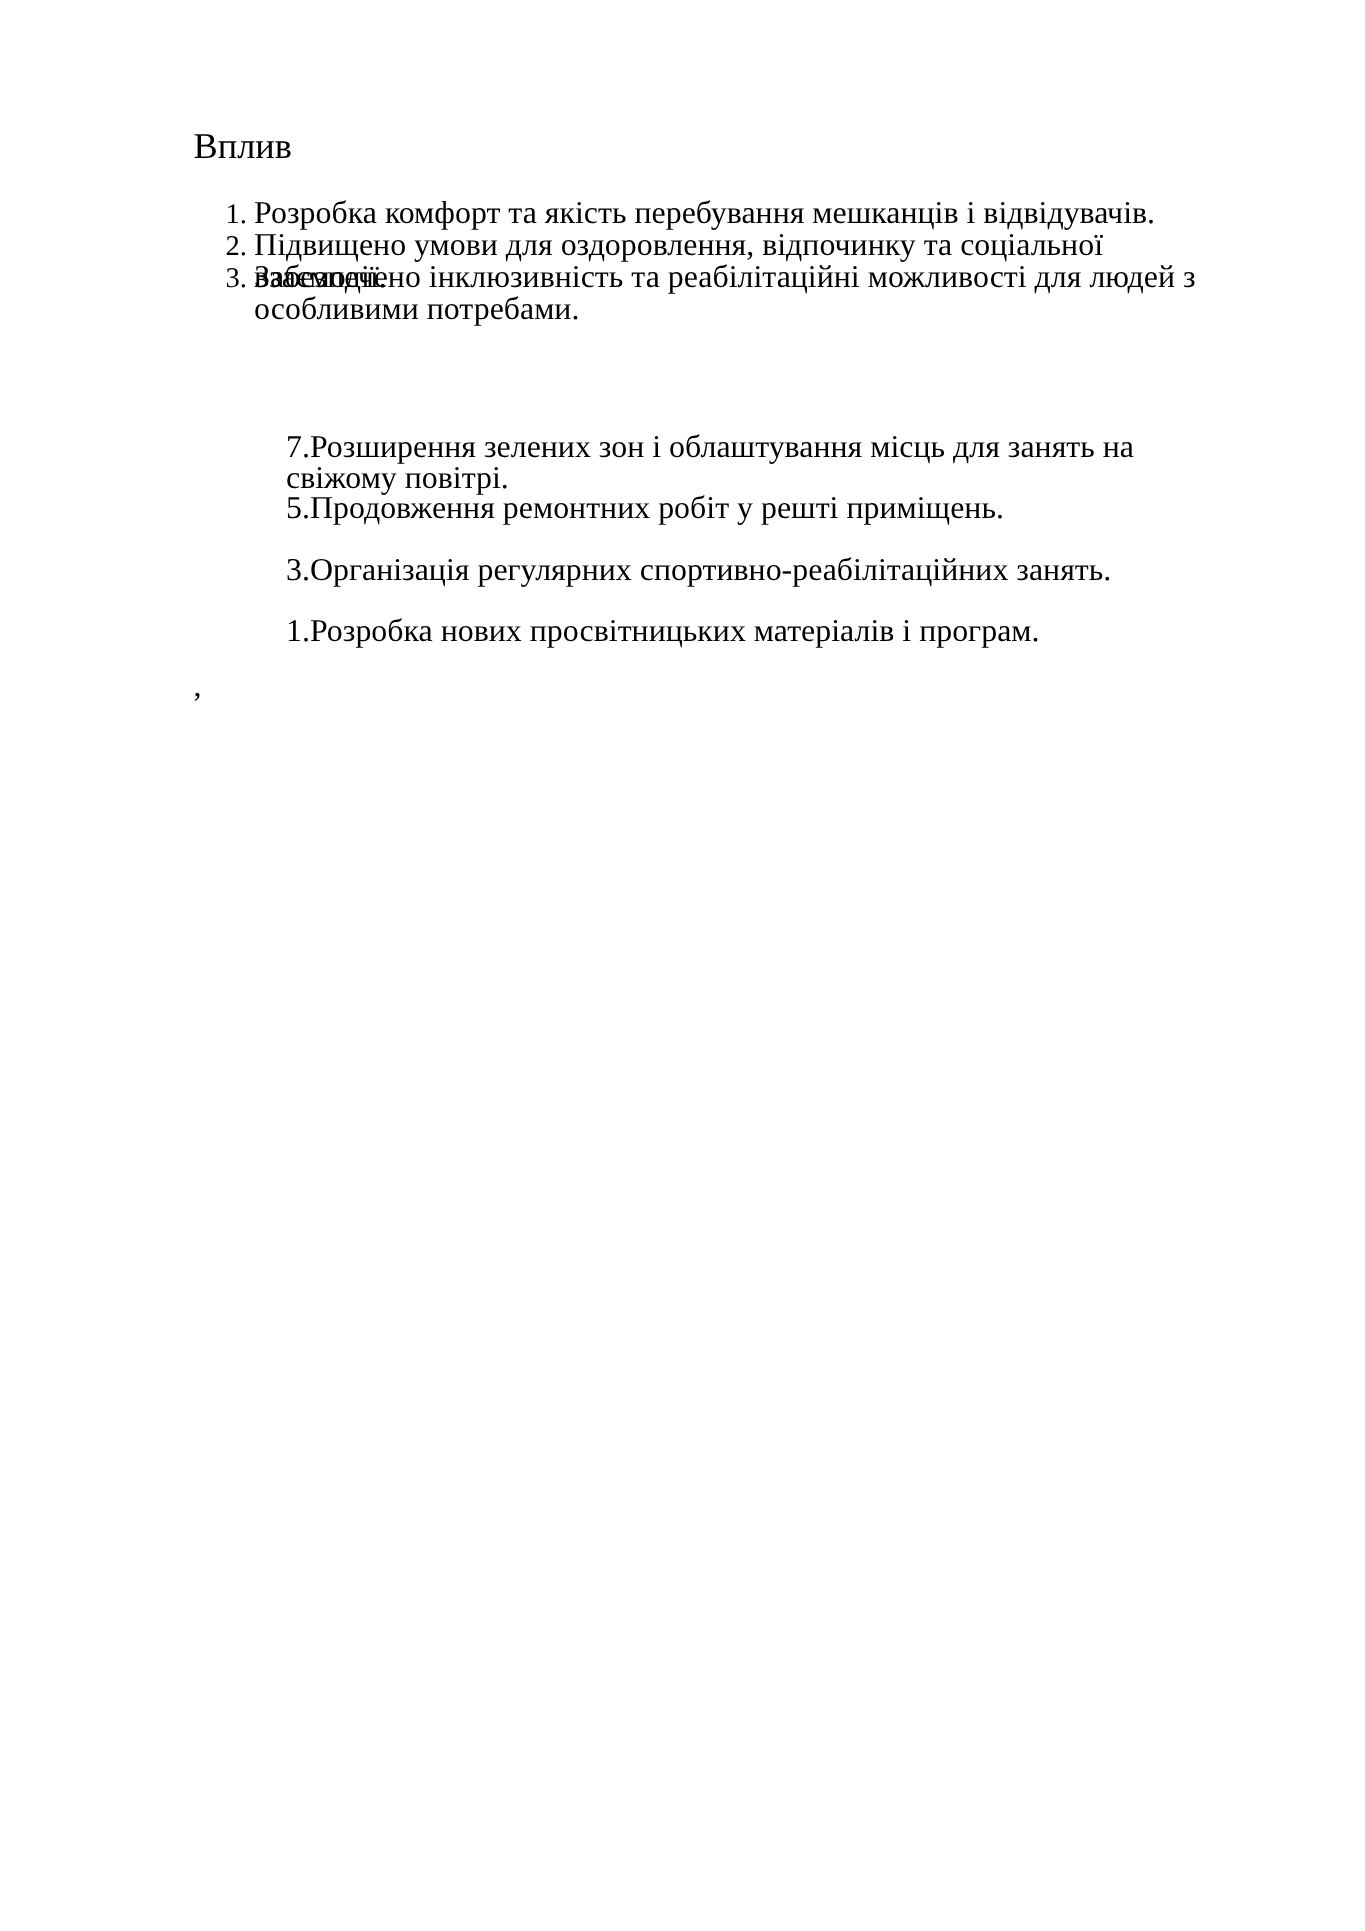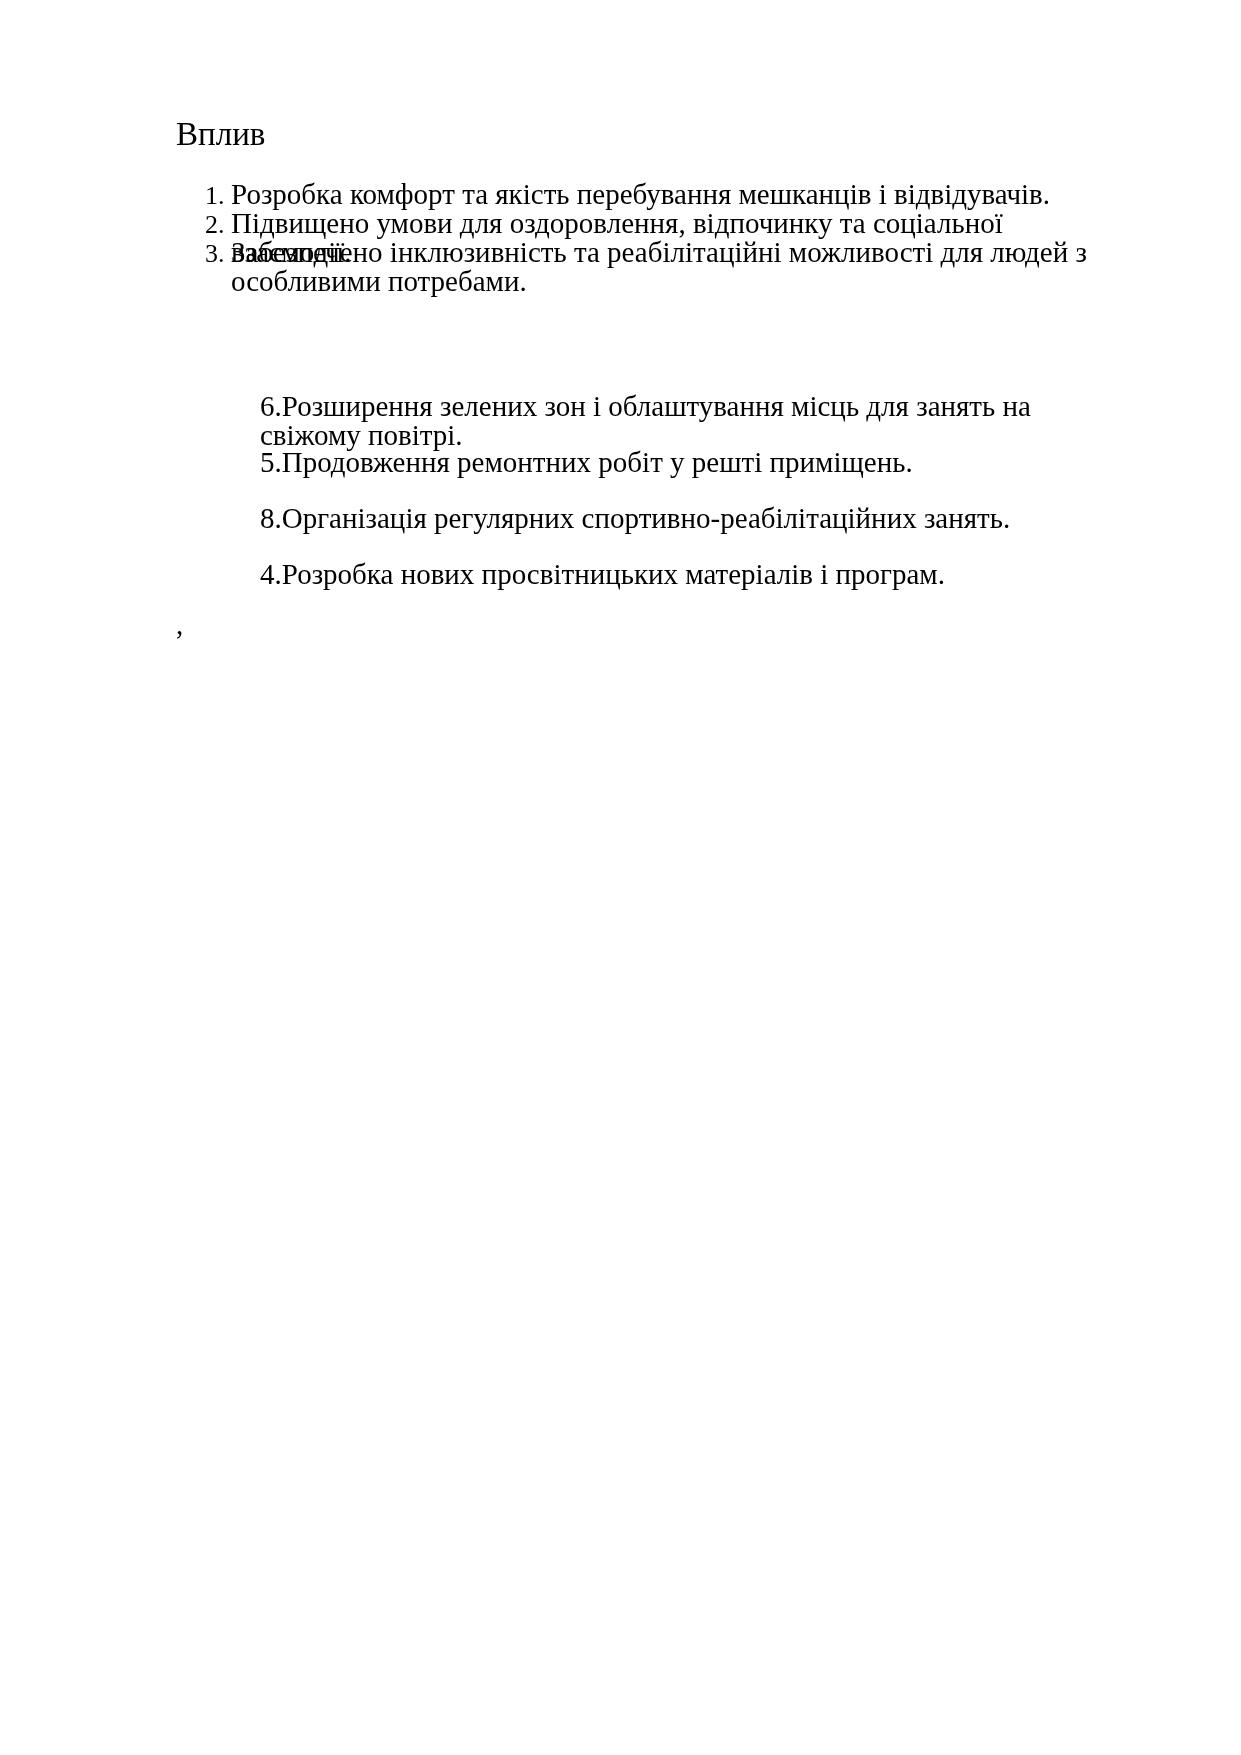--- a/index.html
+++ b/index.html
@@ -88,23 +88,23 @@
     <span class="num-list-marker">2.</span>
     <span class="num-list-text">Підвищено умови для оздоровлення, відпочинку та соціальної взаємодії.</span>
   </div>
 
   <div id="impact-item-3" class="num-list-row">
     <span class="num-list-marker">3.</span>
     <span class="num-list-text">Забезпечено інклюзивність та реабілітаційні можливості для людей з особливими потребами.</span>
   </div>
 
 
-  <p id="plan-item-1" class="plan-paragraph">6.Розширення зелених зон і облаштування місць для занять на свіжому повітрі.</p>
+  <p id="plan-item-1" class="plan-paragraph">7.Розширення зелених зон і облаштування місць для занять на свіжому повітрі.</p>
 
   <p id="plan-item-2" class="plan-paragraph">5.Продовження ремонтних робіт у решті приміщень.</p>
 
-  <p id="plan-item-3" class="plan-paragraph">8.Організація регулярних спортивно-реабілітаційних занять.</p>
+  <p id="plan-item-3" class="plan-paragraph">3.Організація регулярних спортивно-реабілітаційних занять.</p>
 
-  <p id="plan-item-4" class="plan-paragraph">4.Розробка нових просвітницьких матеріалів і програм.</p>
+  <p id="plan-item-4" class="plan-paragraph">1.Розробка нових просвітницьких матеріалів і програм.</p>
 
   <p class="trailing-char">,</p>
 
 </div>
 
 </body></html>

